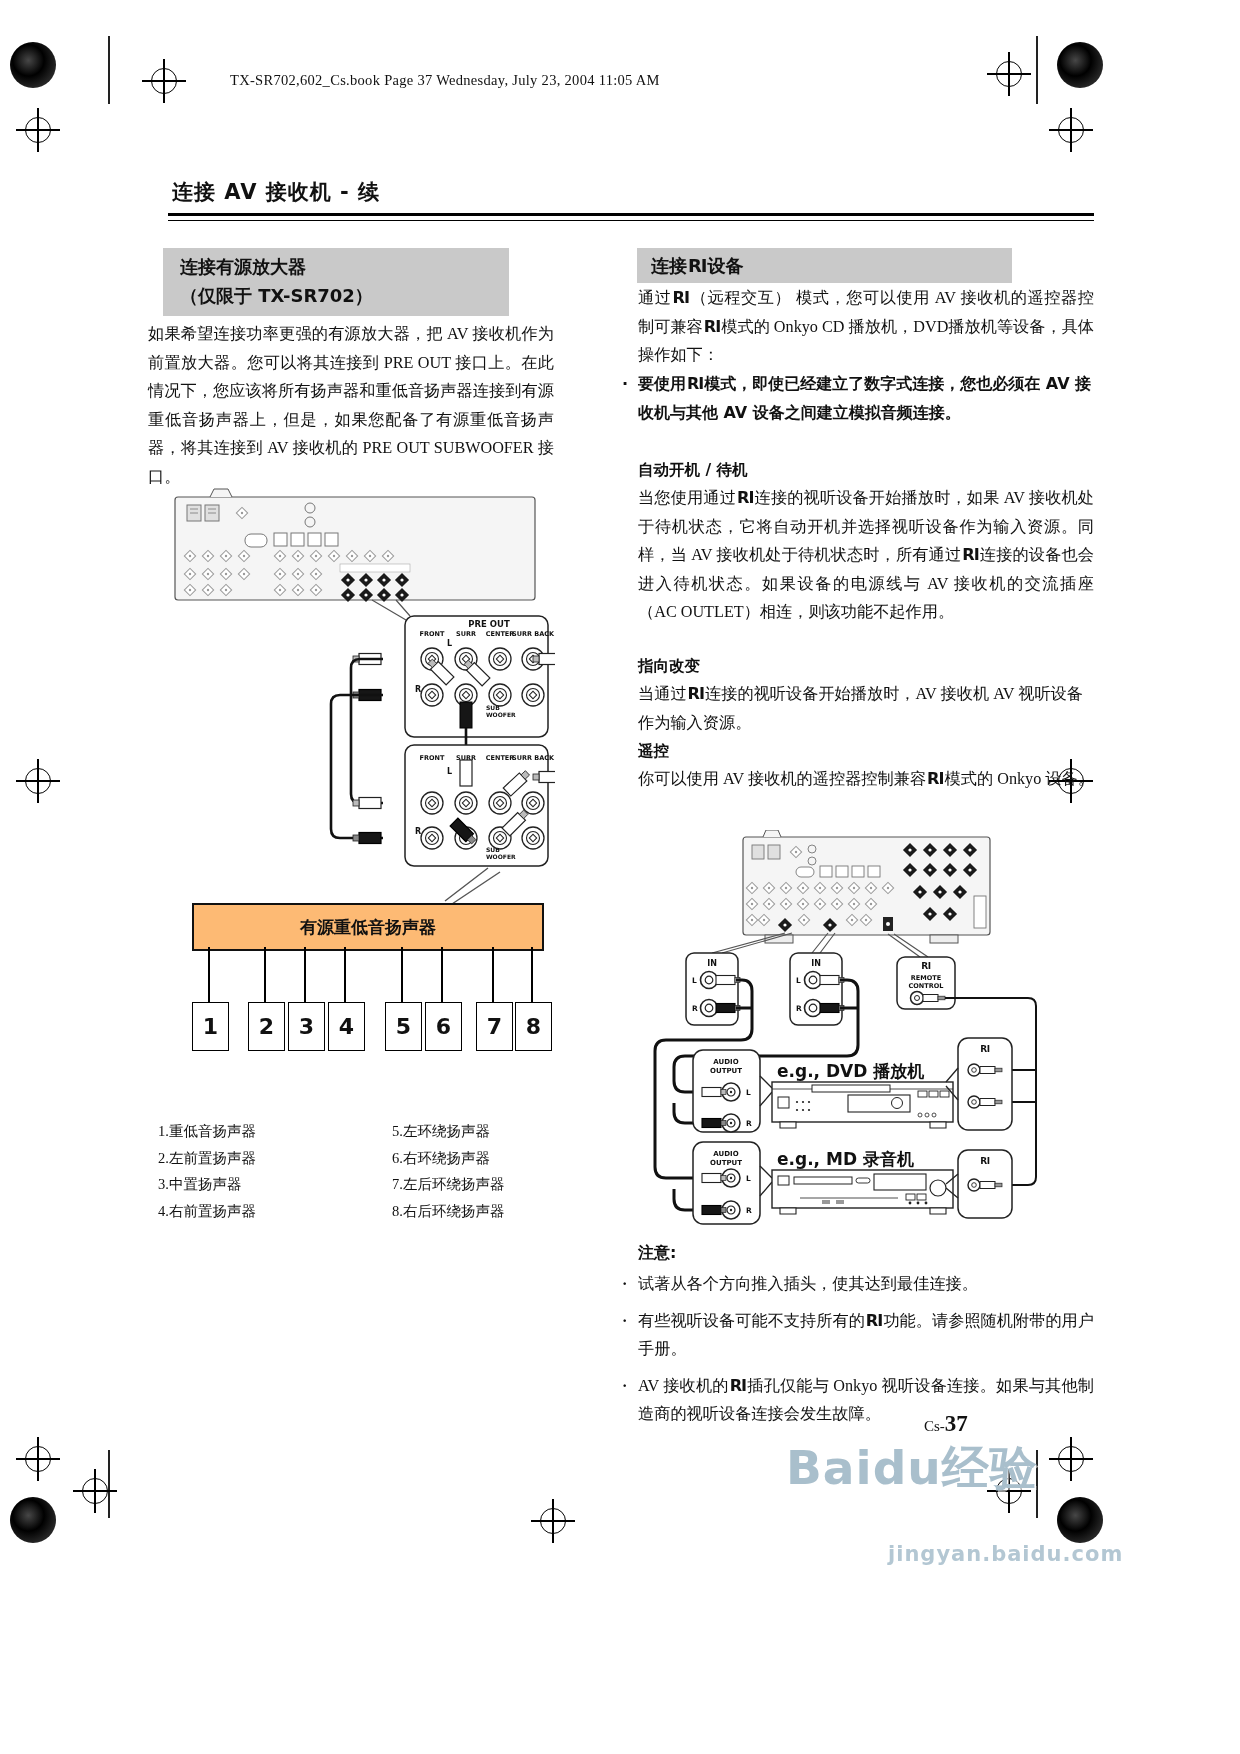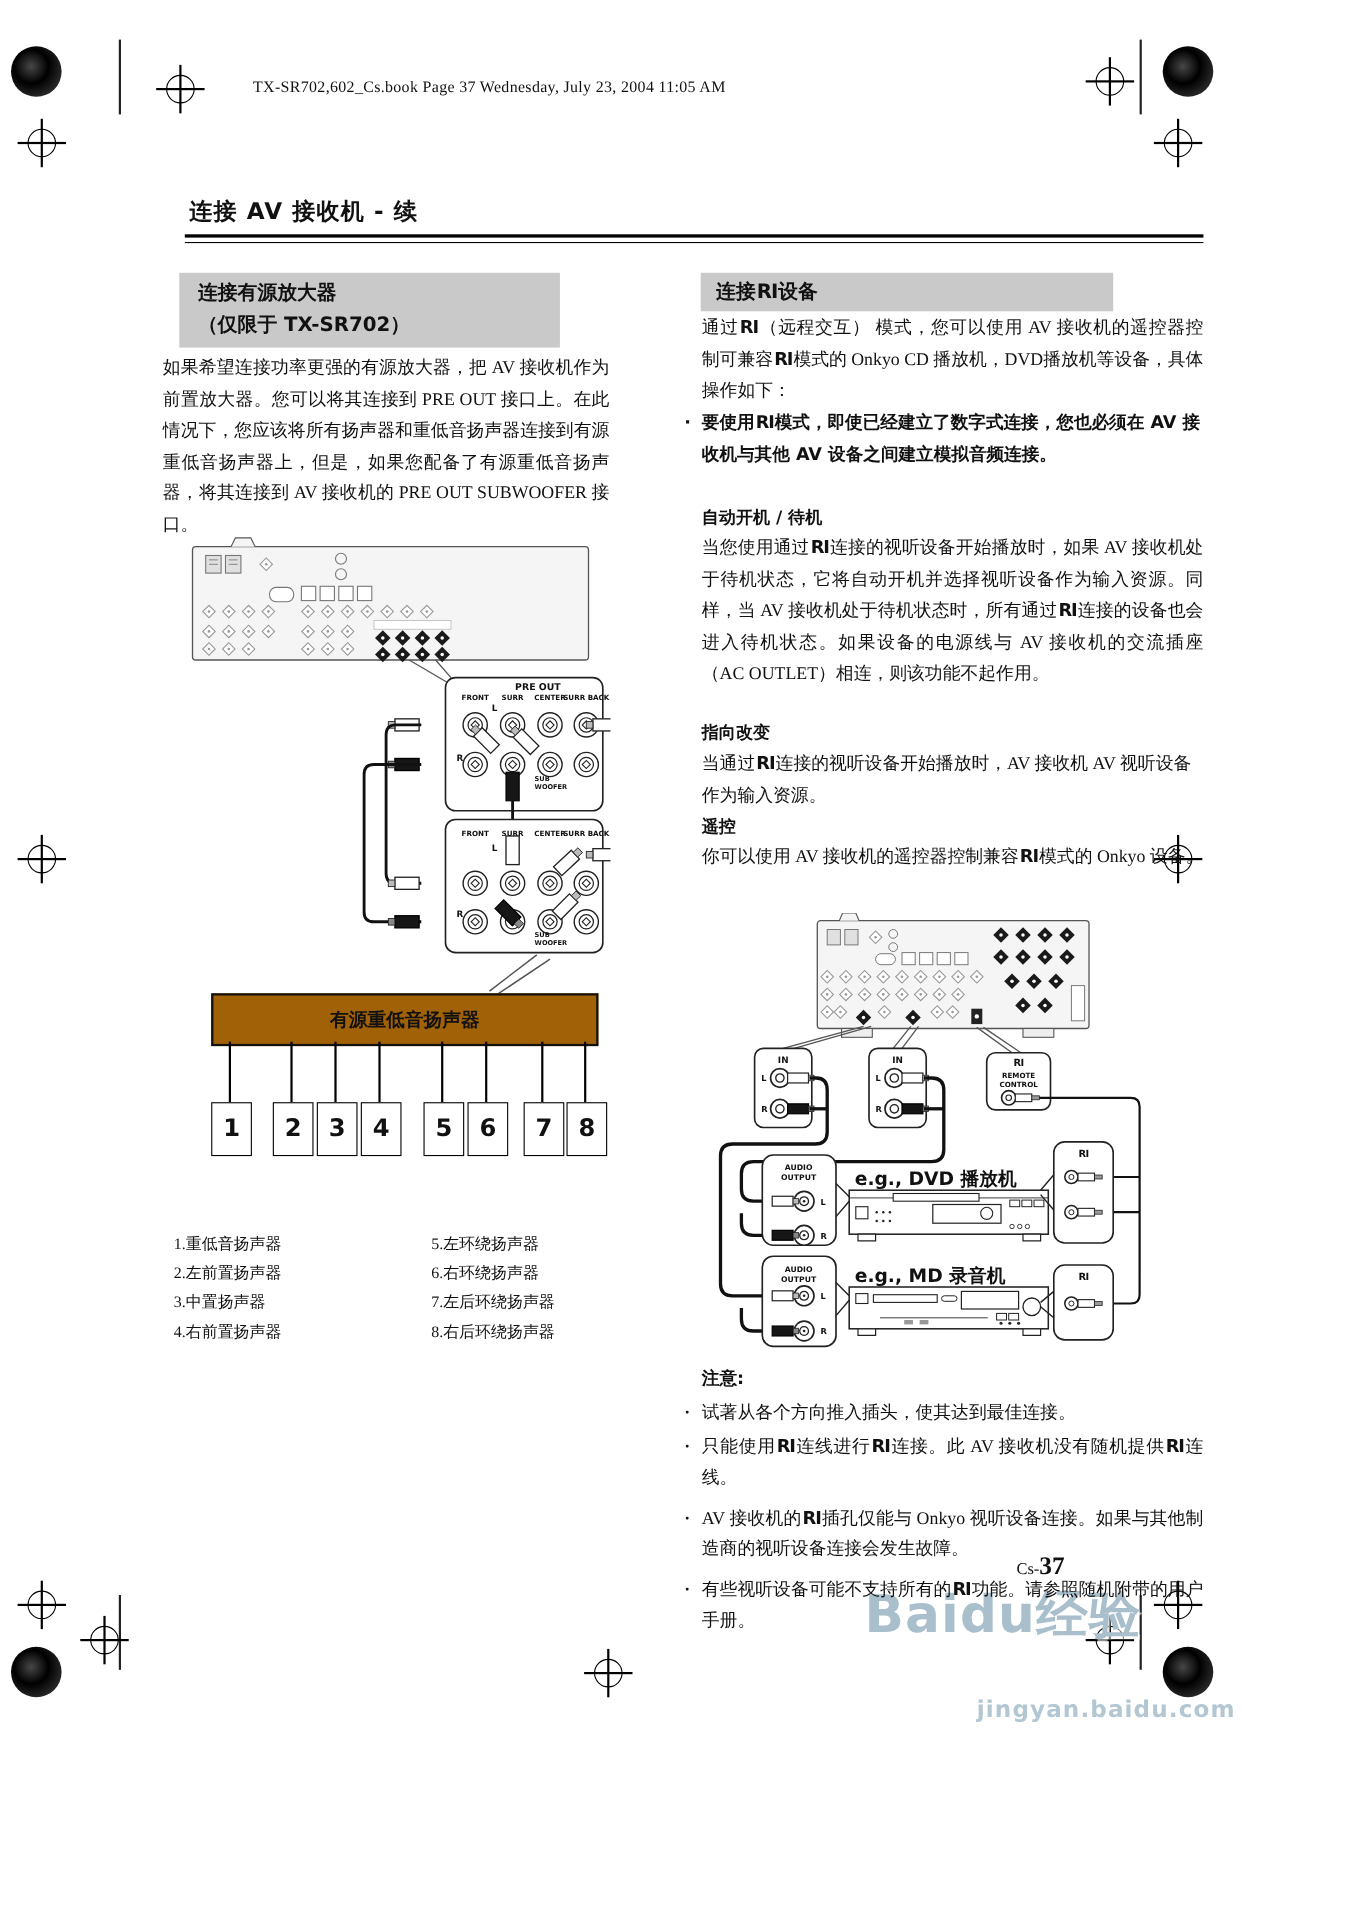--- a/index.html
+++ b/index.html
@@ -24,21 +24,21 @@
   .body{font-size:16.2px;line-height:28.5px;}
   .gbold{font-family:"DejaVu Sans","Liberation Sans",sans-serif;font-weight:bold;}
   .subt{font-family:"DejaVu Sans","Liberation Sans",sans-serif;font-weight:bold;font-size:15.5px;}
   .blt{position:relative;padding-left:18px;}
   .blt::before{content:"\00B7";position:absolute;left:2px;font-weight:bold;}
   .ri{font-family:"DejaVu Sans","Liberation Sans",sans-serif;font-weight:bold;letter-spacing:-1px;padding:0 1px;}
   .numbox{position:absolute;width:35px;height:47px;border:1.7px solid #000;display:flex;align-items:center;justify-content:center;
           font-family:"DejaVu Sans","Liberation Sans",sans-serif;font-weight:bold;font-size:22px;background:#fff;}
   .dropline{position:absolute;width:1.6px;background:#000;}
   .subwbox{position:absolute;border:2px solid #111;display:flex;align-items:center;justify-content:center;
-           font-family:"DejaVu Sans","Liberation Sans",sans-serif;font-weight:bold;font-size:17px;background:#a16207;}
+           font-family:"DejaVu Sans","Liberation Sans",sans-serif;font-weight:bold;font-size:17px;background:#fdba74;}
   .legend{font-size:14.5px;line-height:26.5px;}
   .wm1{position:absolute;font-family:"DejaVu Sans","Liberation Sans",sans-serif;font-weight:bold;font-size:47px;
        color:#a9bfcc;letter-spacing:1px;text-shadow:2px 2px 0 rgba(255,255,255,.55);}
   .wm2{position:absolute;font-family:"DejaVu Sans","Liberation Sans",sans-serif;font-weight:bold;font-size:21px;
        color:#b3c7d3;letter-spacing:1px;}
   .ftr{font-size:15px;}
   .ftr b{font-size:23px;}
   svg text{font-family:"DejaVu Sans","Liberation Sans",sans-serif;fill:#111;}
 </style>
 </head>
@@ -574,22 +574,21 @@
       <g transform="translate(380,355)">
           <use href="#pm"></use>
         </g>
       <path d="M358,344 L346,354 M358,368 L346,358" stroke="#222" stroke-width="1.3" fill="none"></path>
     </g>
   </svg>
 
   <div class="abs" style="left:620px;top:1243px;width:474px;">
     <div class="gbold" style="font-size:16px;text-indent:18px;">注意:</div>
     <div class="body blt" style="margin-top:6px;text-align:justify;">试著从各个方向推入插头，使其达到最佳连接。</div>
-    <div class="body blt" style="margin-top:2px;text-align:justify;">只能使用<span class="ri">RI</span>连线进行<span class="ri">RI</span>连接。此 AV 接收机没有随机提供<span class="ri">RI</span>连线。</div>
+    <div class="body blt" style="margin-top:8px;text-align:justify;">有些视听设备可能不支持所有的<span class="ri">RI</span>功能。请参照随机附带的用户手册。</div>
     <div class="body blt" style="margin-top:8px;text-align:justify;">AV 接收机的<span class="ri">RI</span>插孔仅能与 Onkyo 视听设备连接。如果与其他制造商的视听设备连接会发生故障。</div>
-    <div class="body blt" style="margin-top:8px;text-align:justify;">有些视听设备可能不支持所有的<span class="ri">RI</span>功能。请参照随机附带的用户手册。</div>
   </div>
 
   <div class="abs ftr" style="left:924px;top:1411px;">
     <span>Cs-</span><b>37</b>
   </div>
 
 </div>
 
 </body></html>

